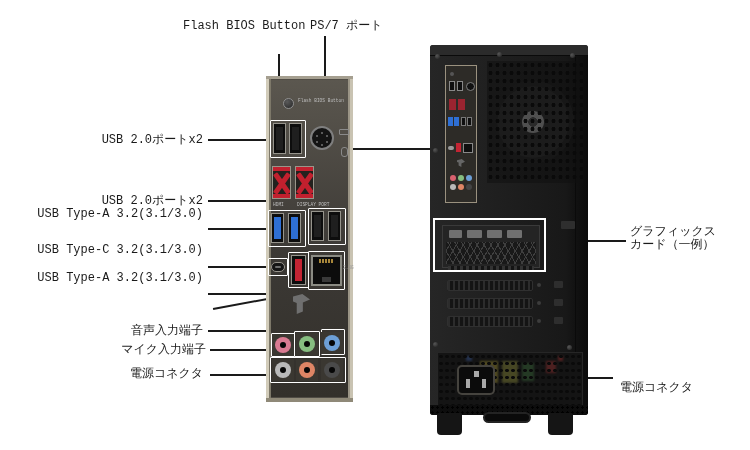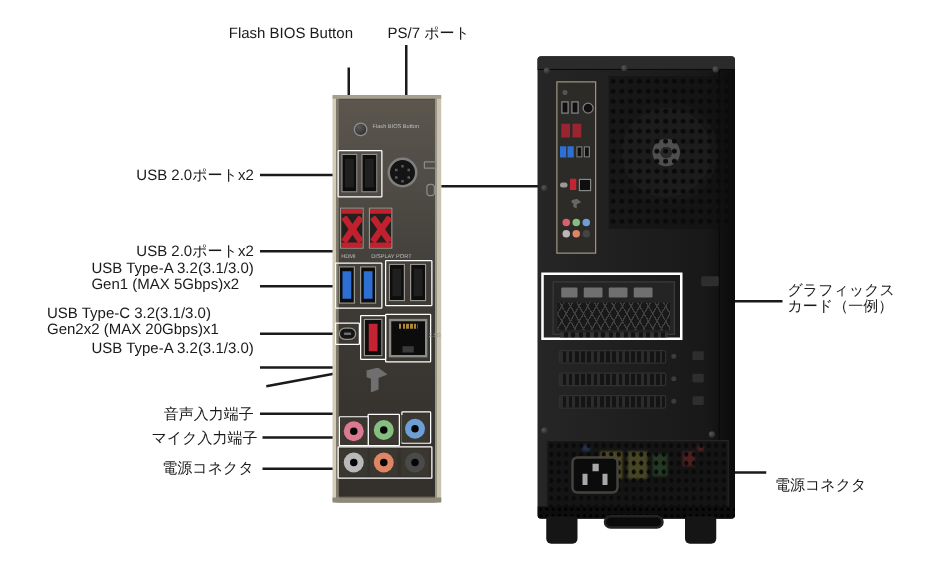--- a/index.html
+++ b/index.html
@@ -2,24 +2,24 @@
 <html><head>
 <meta charset="utf-8">
 <style>
   * { box-sizing: border-box; margin: 0; padding: 0; }
   html,body { background:#fff; }
   #stage {
     position: relative;
     width: 750px; height: 450px;
     background: #fff;
     overflow: hidden;
-    font-family: Liberation Sans, sans-serif;
+    font-family: Liberation Mono, monospace;
   }
   .lbl { position:absolute; font-size:12px; line-height:13px; color:#1a1a1a; white-space:nowrap; }
-  .ta-r { text-align:left; }
+  .ta-r { text-align:right; }
   .ln  { position:absolute; height:1.5px; background:#1a1a1a; }
   .lnv { position:absolute; width:1.5px;  background:#1a1a1a; }
 
   
   #io-panel {
     position:absolute; left:266px; top:76px; width:87px; height:326px;
     background:linear-gradient(90deg,#d2ccba 0 3px,#7d7869 3px 5px,#504c45 5px 82px,#9b9586 82px 84px,#c9c3b2 84px 87px);
     border-radius:2px;
   }
   #io-panel::before { content:""; position:absolute; left:0; right:0; top:0; height:3px; background:#a59f90; }
@@ -122,25 +122,23 @@
 
 <div id="stage">
 
   <div class="lbl" style="left:183px;top:20px">Flash BIOS Button</div>
   <div class="lbl" style="left:310px;top:20px">PS/7 ポート</div>
 
   <div class="lbl ta-r" style="right:547px;top:134px">USB 2.0ポートx2</div>
   <div class="lbl ta-r" style="right:547px;top:195px">USB 2.0ポートx2</div>
   <div class="lbl ta-r" style="right:547px;top:208px">
     <div>USB Type-A 3.2(3.1/3.0)</div>
-    <div>Gen1 (MAX 5Gbps)x2</div>
-  </div>
-  <div class="lbl ta-r" style="right:575px;top:244px">
+  </div>
+  <div class="lbl ta-r" style="right:547px;top:244px">
     <div>USB Type-C 3.2(3.1/3.0)</div>
-    <div>Gen2x2 (MAX 20Gbps)x1</div>
   </div>
   <div class="lbl ta-r" style="right:547px;top:272px">
     <div>USB Type-A 3.2(3.1/3.0)</div>
   </div>
   <div class="lbl ta-r" style="right:547px;top:325px">音声入力端子</div>
   <div class="lbl ta-r" style="right:544px;top:344px">マイク入力端子</div>
   <div class="lbl ta-r" style="right:547px;top:368px">電源コネクタ</div>
 
   <div class="lbl" style="left:630px;top:226px">
     <div>グラフィックス</div>

